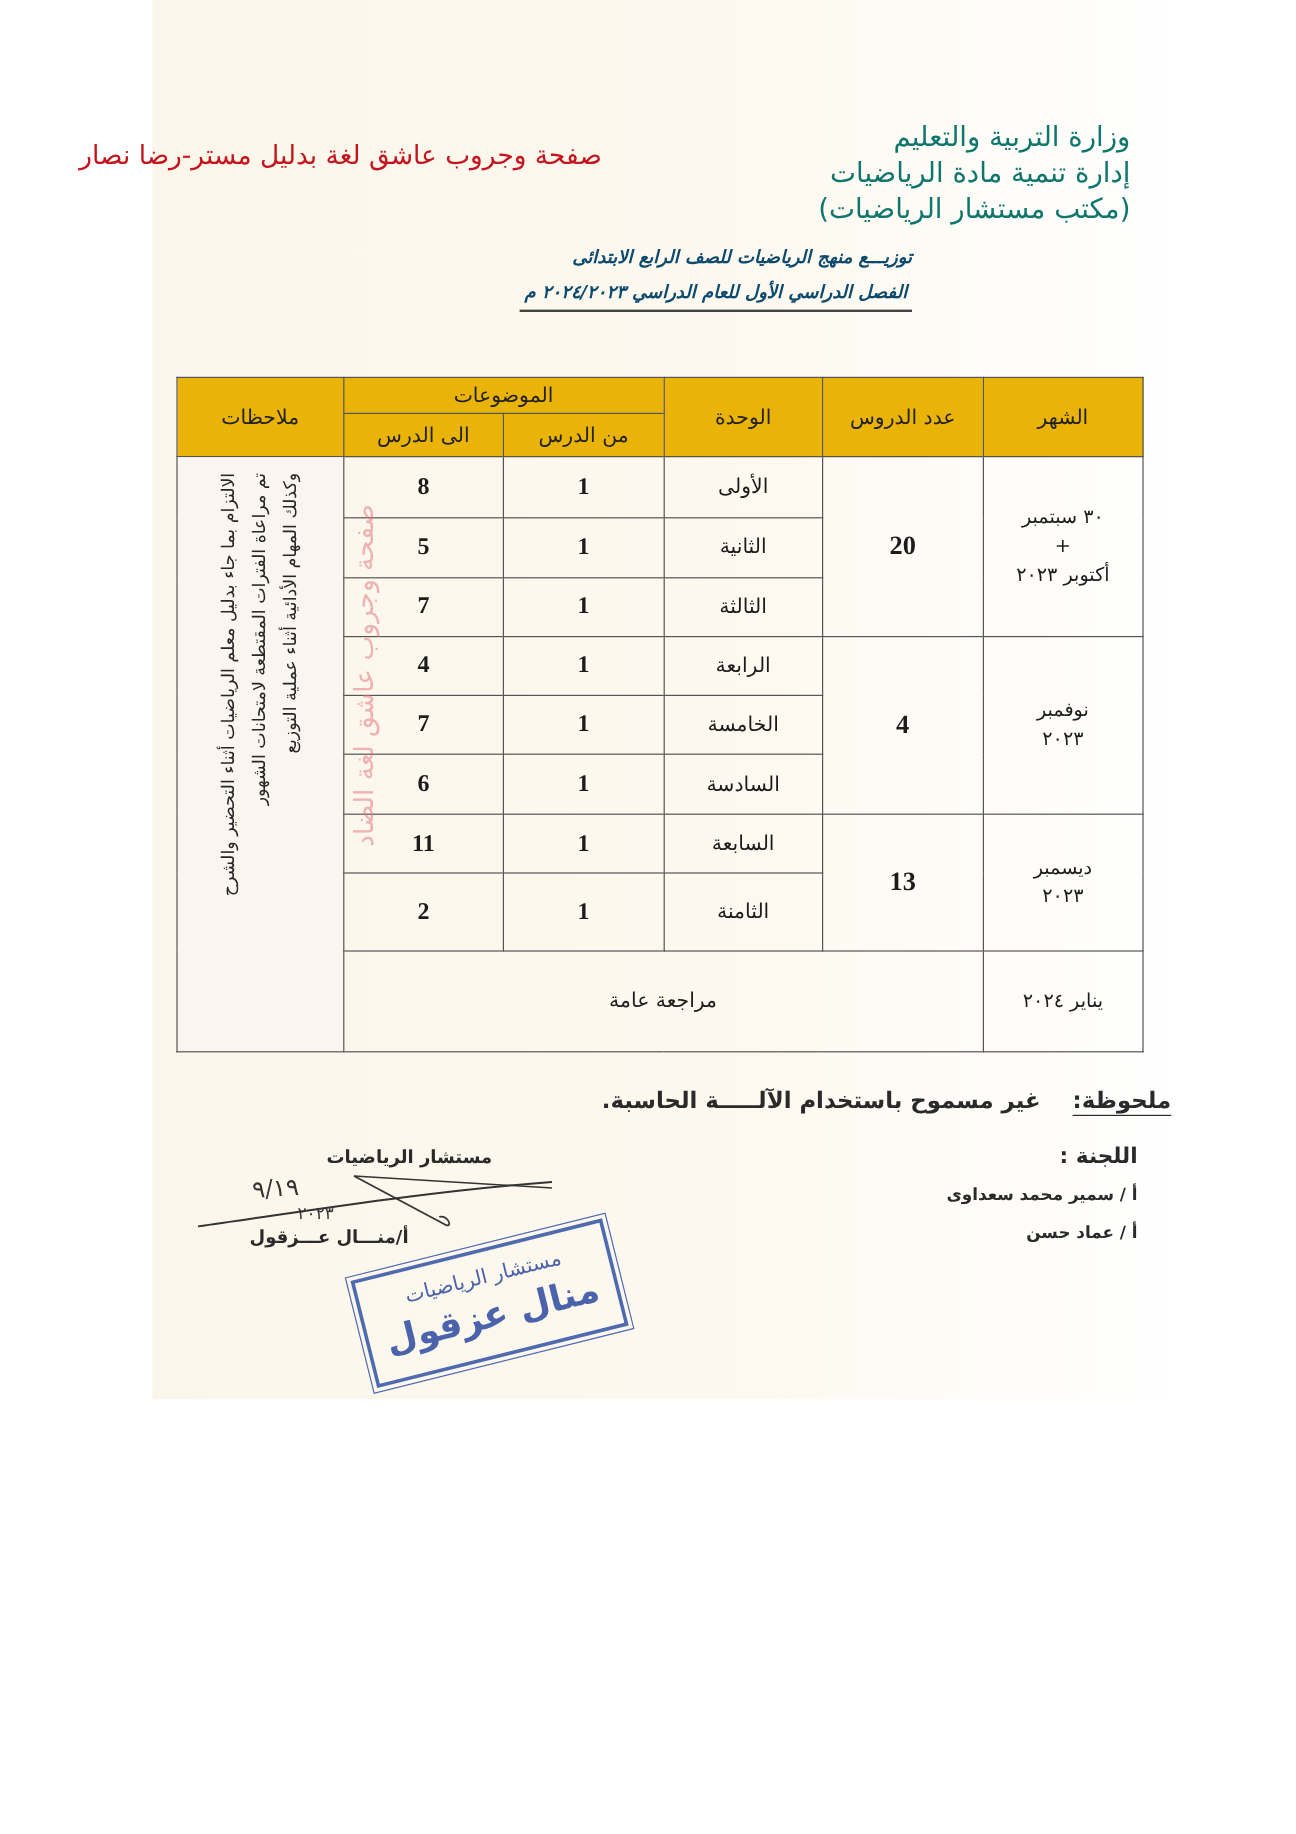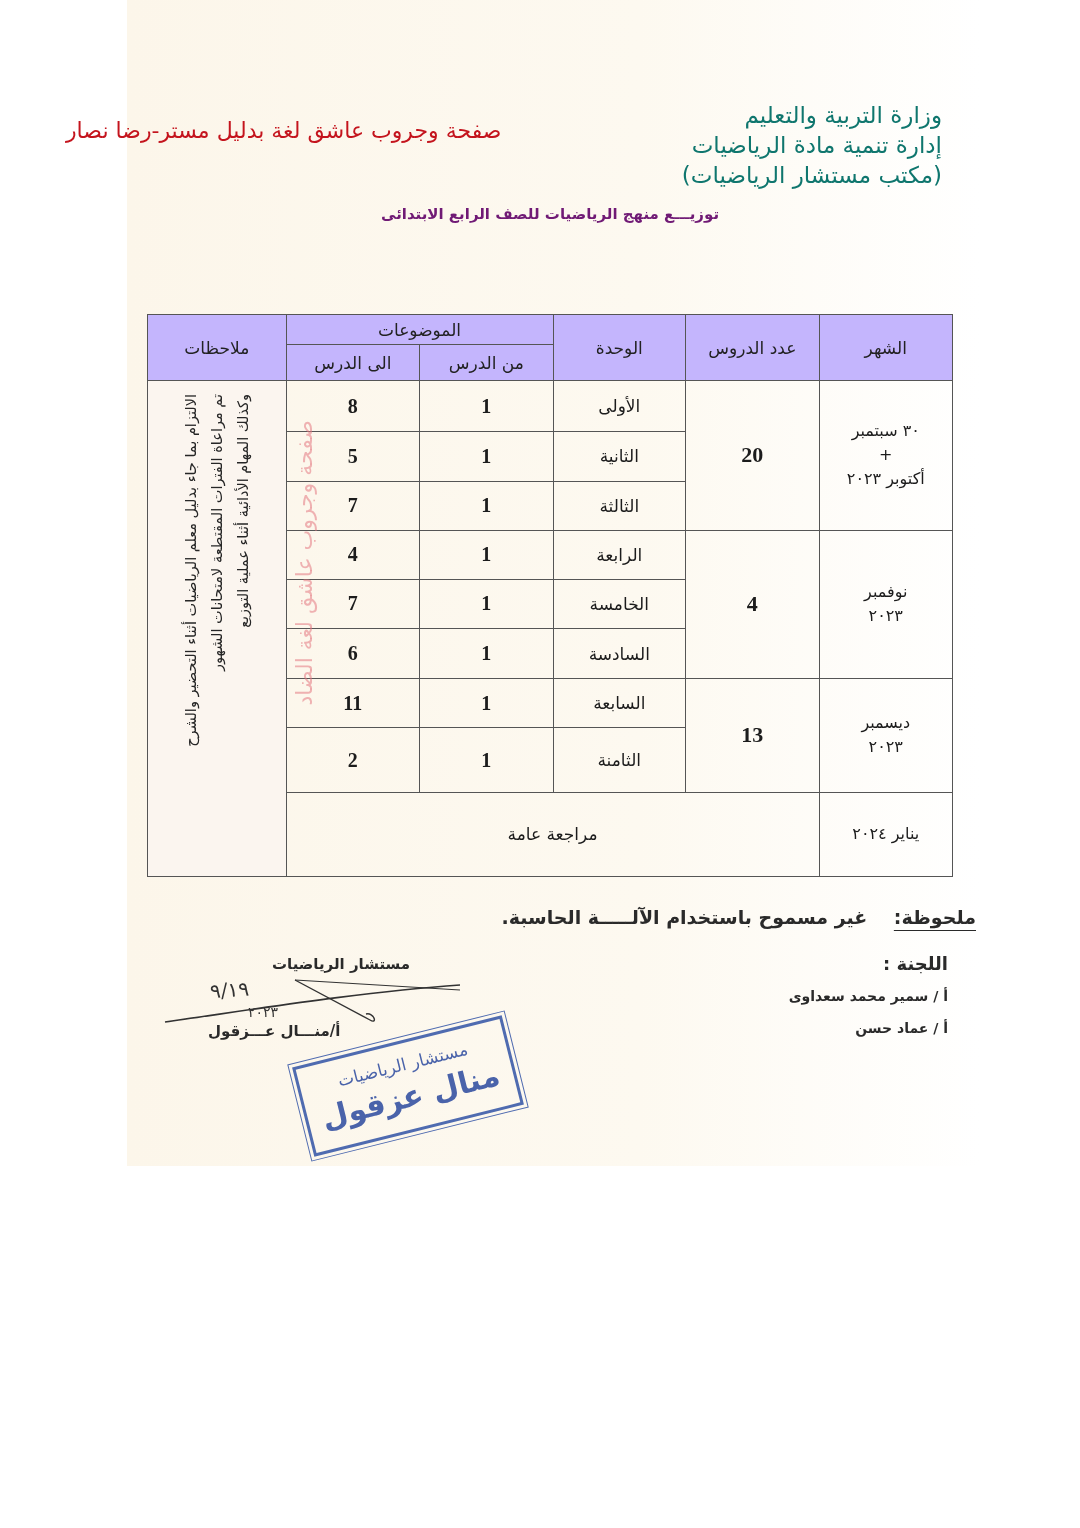--- a/index.html
+++ b/index.html
@@ -12,32 +12,32 @@
     background: linear-gradient(90deg, #fcf6ea 0%, #fdf9f0 60%, #ffffff 100%);
   }
   .abs { position: absolute; }
 
   
   .ministry { right: 138px; top: 56px; width: 320px; text-align: right; font-size: 23px; line-height: 30px; color: #0f766e; margin-top: 44px; }
   .ministry div { white-space: nowrap; }
 
   .promo { left: 66px; top: 118px; font-size: 22px; color: #c4141d; white-space: nowrap; }
 
-  .titles { left: 340px; top: 200px; width: 420px; text-align: center; font-weight: bold; color: #701a75; }
+  .titles { left: 340px; top: 200px; width: 420px; text-align: right; font-weight: bold; color: #0c4a6e; font-style: italic; }
   .titles .t1 { font-size: 15px; line-height: 28px; }
   .titles .t2 { font-size: 15px; line-height: 30px; display: inline-block; border-bottom: 2px solid #444; padding: 0 4px; }
   .titles .t3 { font-size: 14px; line-height: 28px; display: inline-block; border-bottom: 2px solid #444; margin-top: 4px; padding: 0 2px; }
 
   
   table.plan {
     position: absolute; left: 147px; top: 314px; width: 806px; height: 563px;
     border-collapse: collapse; table-layout: fixed; font-size: 17px;
   }
   table.plan td, table.plan th { border: 1.5px solid #555; text-align: center; vertical-align: middle; padding: 0; }
-  table.plan th { background: #c4b5fd; font-weight: normal; font-size: 17px; color: #222; margin-left: 36px; }
+  table.plan th { background: #eab308; font-weight: normal; font-size: 17px; color: #222; margin-left: 36px; }
   .col-month { width: 133px; }
   .col-count { width: 133px; }
   .col-unit { width: 132px; }
   .col-from { width: 133px; }
   .col-to { width: 133px; }
   .col-notes { width: 138px; }
   .num { font-family: "Liberation Serif", serif; font-weight: bold; font-size: 20px; }
   .count { font-family: "Liberation Serif", serif; font-size: 22px; font-weight: bold; }
   .month { font-size: 16px; line-height: 24px; }
   .notes-cell { position: relative; background: #fbf5ef; }
@@ -79,20 +79,21 @@
 <div class="abs ministry">
   <div>وزارة التربية والتعليم</div>
   <div>إدارة تنمية مادة الرياضيات</div>
   <div>(مكتب مستشار الرياضيات)</div>
 </div>
 
 <div class="abs promo">صفحة وجروب عاشق لغة بدليل مستر-رضا نصار</div>
 
 <div class="abs titles">
   <div class="t1">توزيـــع منهج الرياضيات للصف الرابع الابتدائى</div>
+  <div><span class="t2">الفصل الدراسي الأول للعام الدراسي ٢٠٢٤/٢٠٢٣ م</span></div>
 </div>
 
 <table class="plan" dir="rtl">
   <colgroup>
     <col class="col-month">
       <col class="col-count">
       <col class="col-unit">
       <col class="col-from">
       <col class="col-to">
       <col class="col-notes">

